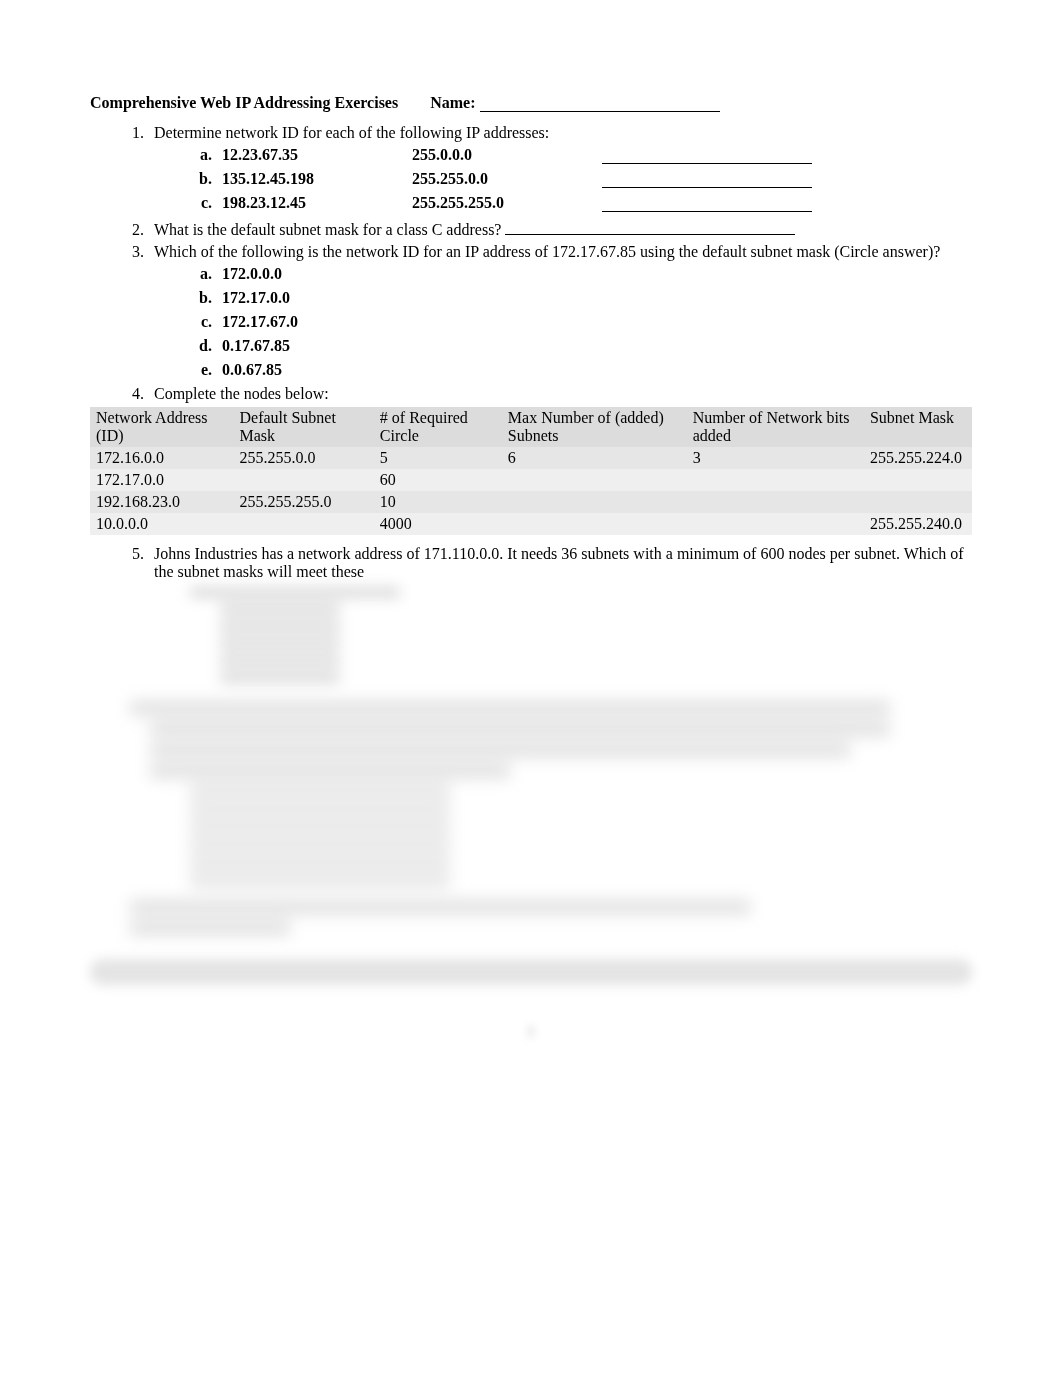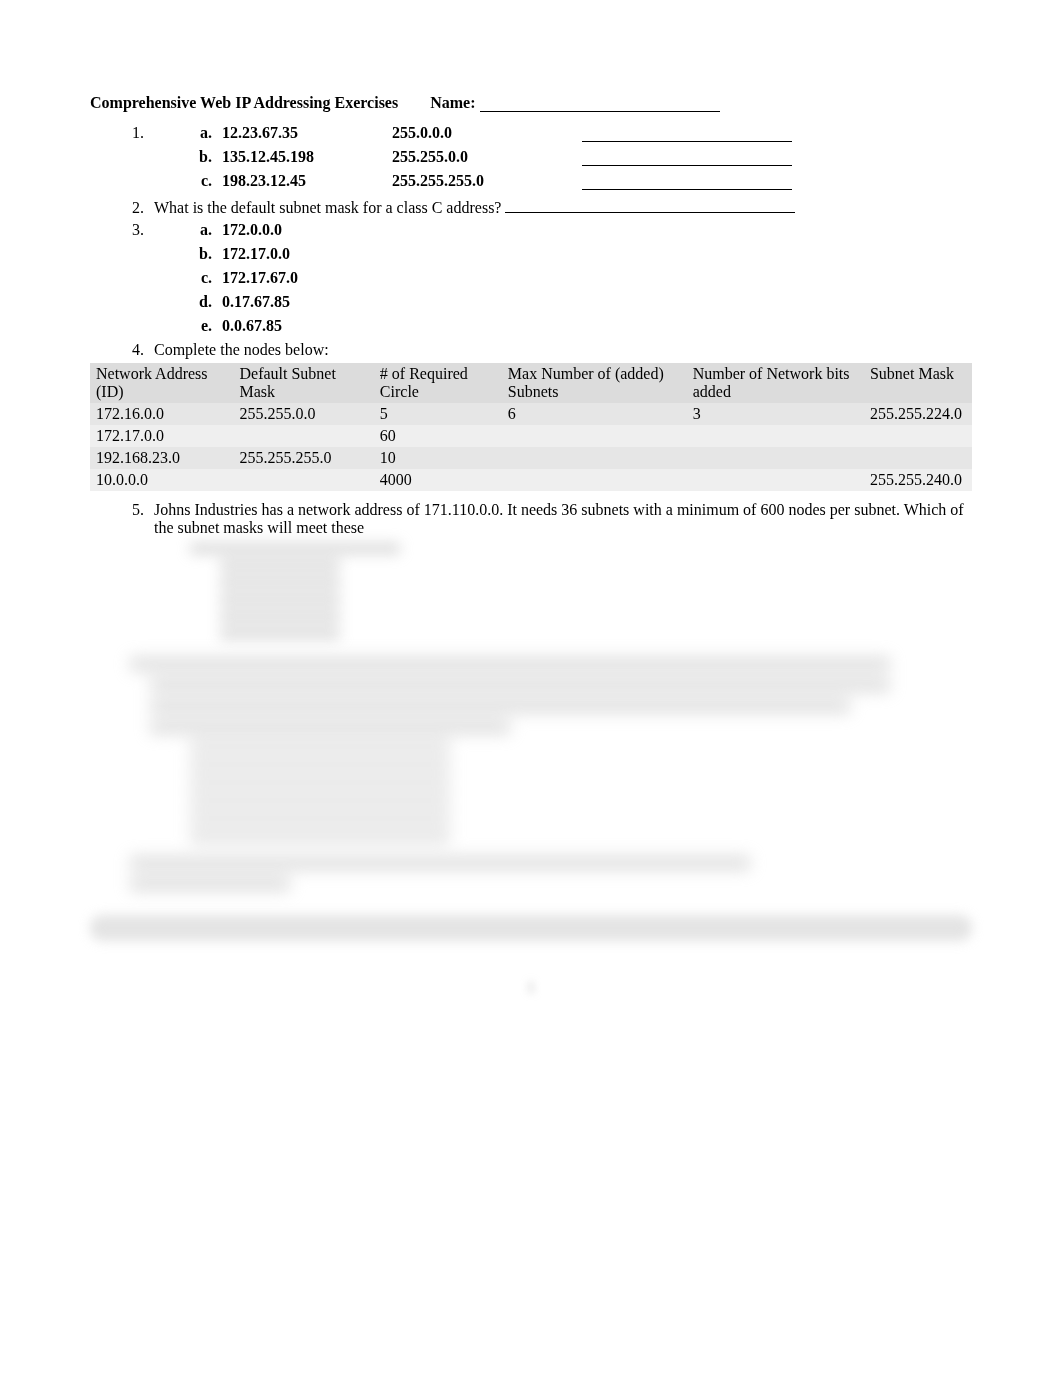--- a/index.html
+++ b/index.html
@@ -44,21 +44,21 @@
   ol.sub-alpha > li {
     margin-bottom: 6px;
     padding-left: 6px;
     font-weight: bold;
   }
   .ip-row {
     display: flex;
     align-items: flex-end;
   }
   .ip-addr { width: 170px; }
-  .ip-mask { width: 190px; }
+  .ip-mask { width: 190px; margin-left: 20px; }
   .blank-line {
     display: inline-block;
     border-bottom: 1px solid #000;
     width: 210px;
     height: 1em;
   }
   .blank-long {
     display: inline-block;
     border-bottom: 1px solid #000;
     width: 290px;
@@ -135,20 +135,21 @@
   <div class="header-line">
     <b>Comprehensive Web IP Addressing Exercises</b>
     &nbsp;&nbsp;&nbsp;&nbsp;&nbsp;&nbsp;
     <b>Name:</b>
     <span class="name-blank"></span>
   </div>
 
   <ol class="main-list">
 
     <li>
+      <span>Determine network ID for each of the following IP addresses:</span>
       <ol class="sub-alpha">
         <li>
           <div class="ip-row">
             <span class="ip-addr">12.23.67.35</span>
             <span class="ip-mask">255.0.0.0</span>
             <span class="blank-line"></span>
           </div>
         </li>
         <li>
           <div class="ip-row">
@@ -166,20 +167,21 @@
         </li>
       </ol>
     </li>
 
     <li>
       <span>What is the default subnet mask for a class C address?</span>
       <span class="blank-long"></span>
     </li>
 
     <li>
+      <span>Which of the following is the network ID for an IP address of 172.17.67.85 using the default subnet mask (Circle answer)?</span>
       <ol class="sub-alpha">
         <li>172.0.0.0</li>
         <li>172.17.0.0</li>
         <li>172.17.67.0</li>
         <li>0.17.67.85</li>
         <li>0.0.67.85</li>
       </ol>
     </li>
 
     <li>

